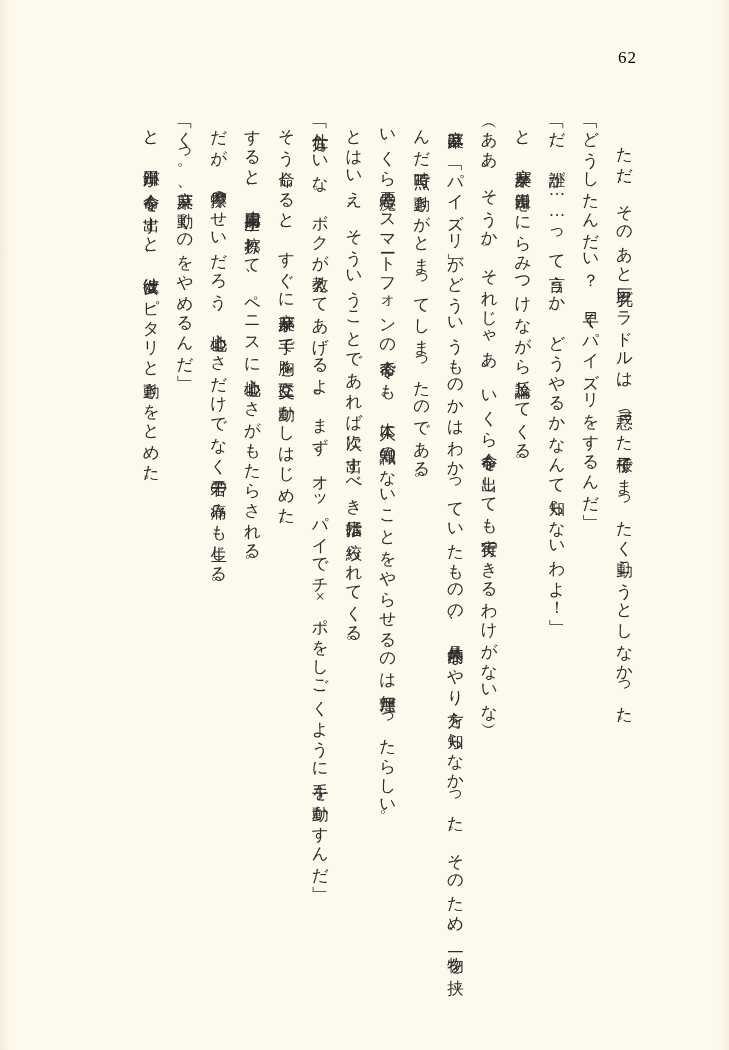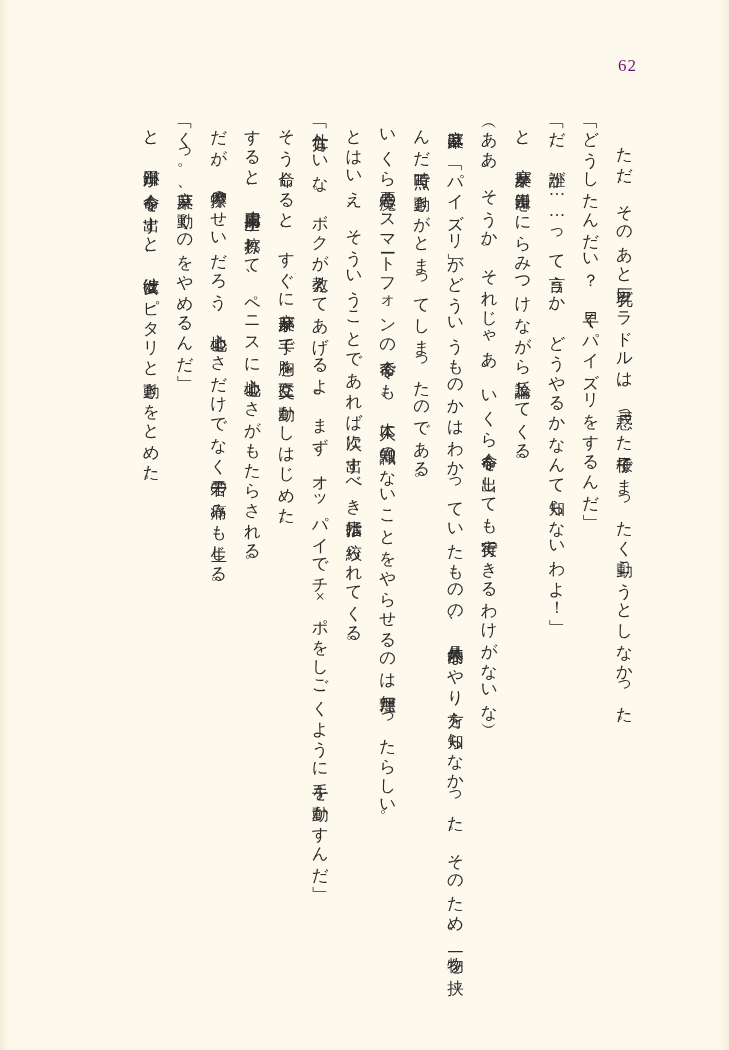--- a/index.html
+++ b/index.html
@@ -33,24 +33,24 @@
     content: "";
     position: absolute;
     right: 0; top: 0; bottom: 0;
     width: 10px;
     background: linear-gradient(to left, #f5efdd, rgba(253,249,236,0));
     pointer-events: none;
   }
 
   .page-number {
     position: absolute;
-    top: 56px;
+    top: 48px;
     right: 92px;
     font-size: 17px;
-    color: #701a75;
+    color: #000000;
     letter-spacing: 1px;
   }
 
   .body-text {
     position: absolute;
     top: 118px;
     right: 88px;
     left: 88px;
     height: 850px;
     writing-mode: vertical-rl;

